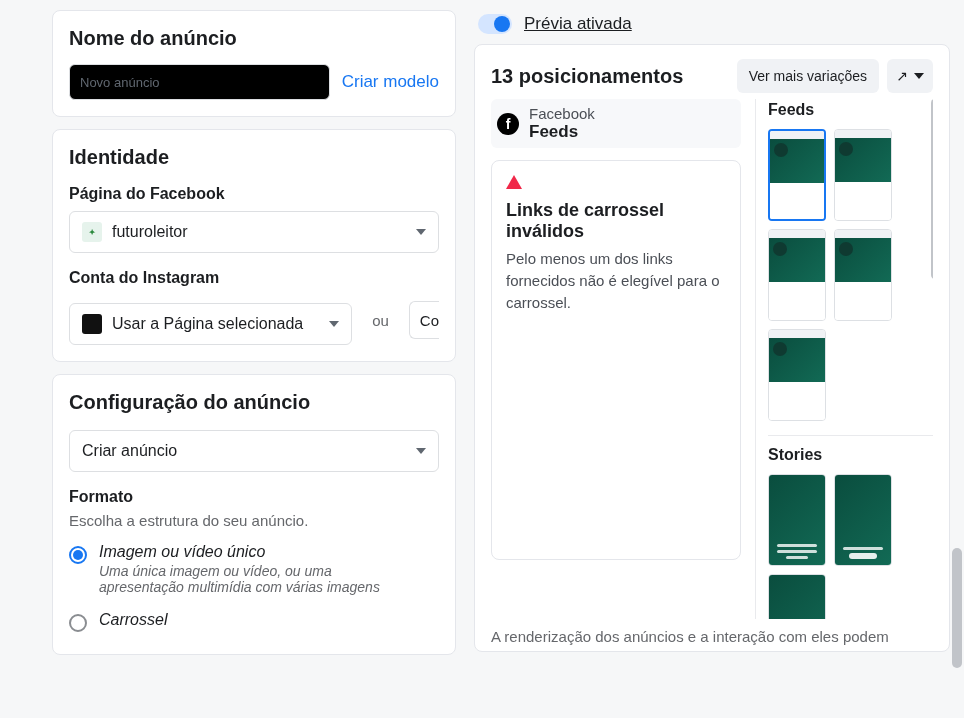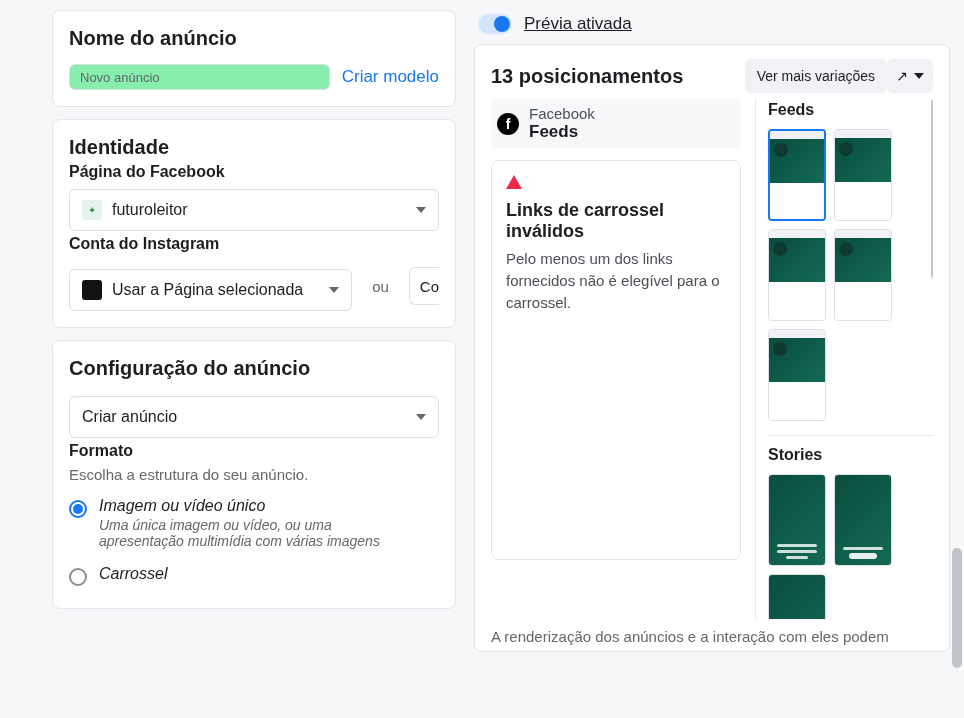--- a/index.html
+++ b/index.html
@@ -2,23 +2,23 @@
 <html><head>
 <meta charset="utf-8">
 <style>
   * { box-sizing: border-box; font-family: -apple-system, BlinkMacSystemFont, "Segoe UI", Helvetica, Arial, sans-serif; }
   body { margin: 0; background: #f6f7f8; color: #1c1e21; font-size: 14px; }
   .app { display: flex; width: 964px; height: 718px; overflow: hidden; padding-left: 40px; }
   .left { width: 428px; padding: 10px 12px 0 12px; display: flex; flex-direction: column; gap: 12px; overflow-y: auto; }
   .card { background: #fff; border: 1px solid #e4e6eb; border-radius: 8px; padding: 16px 16px; }
   .card h2 { margin: 0; font-size: 20px; font-weight: 600; color: #1c1e21; }
   .row { display: flex; align-items: center; justify-content: space-between; gap: 12px; margin-top: 14px; }
-  .text-input { flex: 1; border: 1px solid #dddfe2; border-radius: 6px; height: 26px; padding: 0 10px; font-size: 13px; color: #606770; background: #86efac; display: flex; align-items: center; }
+  .text-input { flex: 1; border: 1px solid #dddfe2; border-radius: 6px; height: 36px; padding: 0 10px; font-size: 13px; color: #606770; background: #000000; display: flex; align-items: center; }
   .link { color: #1877f2; font-weight: 500; cursor: pointer; font-size: 17px; }
-  .section-label { font-size: 16px; font-weight: 600; margin-top: 4px; color: #1c1e21; }
+  .section-label { font-size: 16px; font-weight: 600; margin-top: 16px; color: #1c1e21; }
   .select { display: flex; align-items: center; gap: 10px; border: 1px solid #dddfe2; border-radius: 6px; height: 42px; padding: 0 12px; background: #fff; cursor: pointer; margin-top: 8px; }
   .select .sel-text { flex: 1; font-size: 16px; color: #1c1e21; }
   .chev-down { width: 0; height: 0; border-left: 5px solid transparent; border-right: 5px solid transparent; border-top: 6px solid #606770; }
   .avatar-sq { width: 20px; height: 20px; border-radius: 3px; background: #e6f3ec; display: inline-flex; align-items: center; justify-content: center; font-size: 8px; color: #2b8a3e; font-weight: 700; }
   .avatar-bk { background: #111; }
   .inline-row { display: flex; align-items: center; gap: 12px; }
   .subtext { color: #65676b; font-size: 15px; margin-top: 6px; }
   .radio-group { margin-top: 14px; }
   .radio-item { display: flex; align-items: flex-start; gap: 12px; margin-bottom: 16px; cursor: pointer; font-style: italic; }
   .radio-outer { width: 18px; height: 18px; border-radius: 50%; border: 2px solid #8a8d91; display: inline-flex; align-items: center; justify-content: center; margin-top: 3px; flex-shrink: 0; }
@@ -148,21 +148,21 @@
     <div class="preview-toggle">
       <div class="toggle">
           <div class="knob"></div>
         </div>
       <span class="preview-label">Prévia ativada</span>
     </div>
 
     <div class="preview-panel">
       <div class="panel-header">
         <span class="panel-title">13 posicionamentos</span>
-        <div style="display:flex; gap:0;justify-content:center;">
+        <div style="display:flex; gap:8px;justify-content:center;">
           <button class="btn-lite">
               <span>Ver mais variações</span>
             </button>
           <button class="btn-lite icon-only">
             <span>↗</span>
             <span class="chev-down" style="border-top-color:#1c1e21"></span>
           </button>
         </div>
       </div>
 

